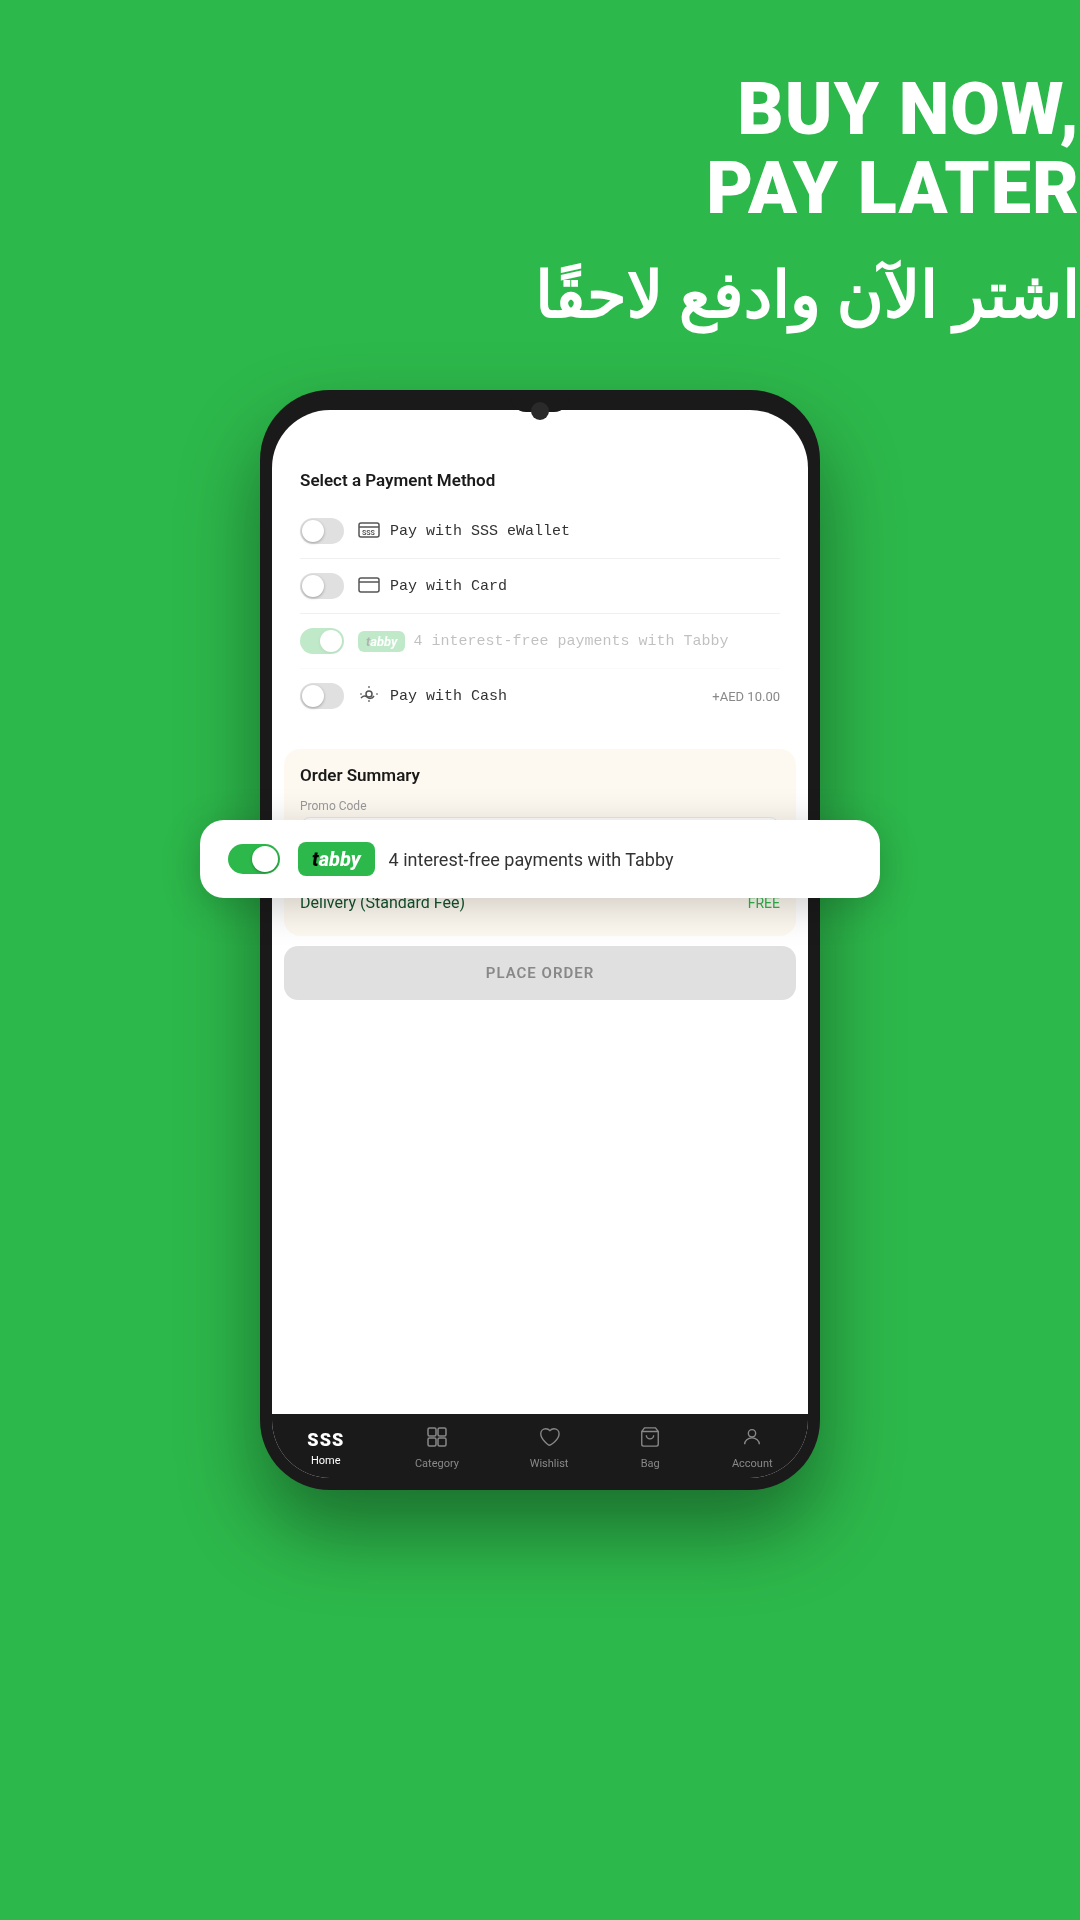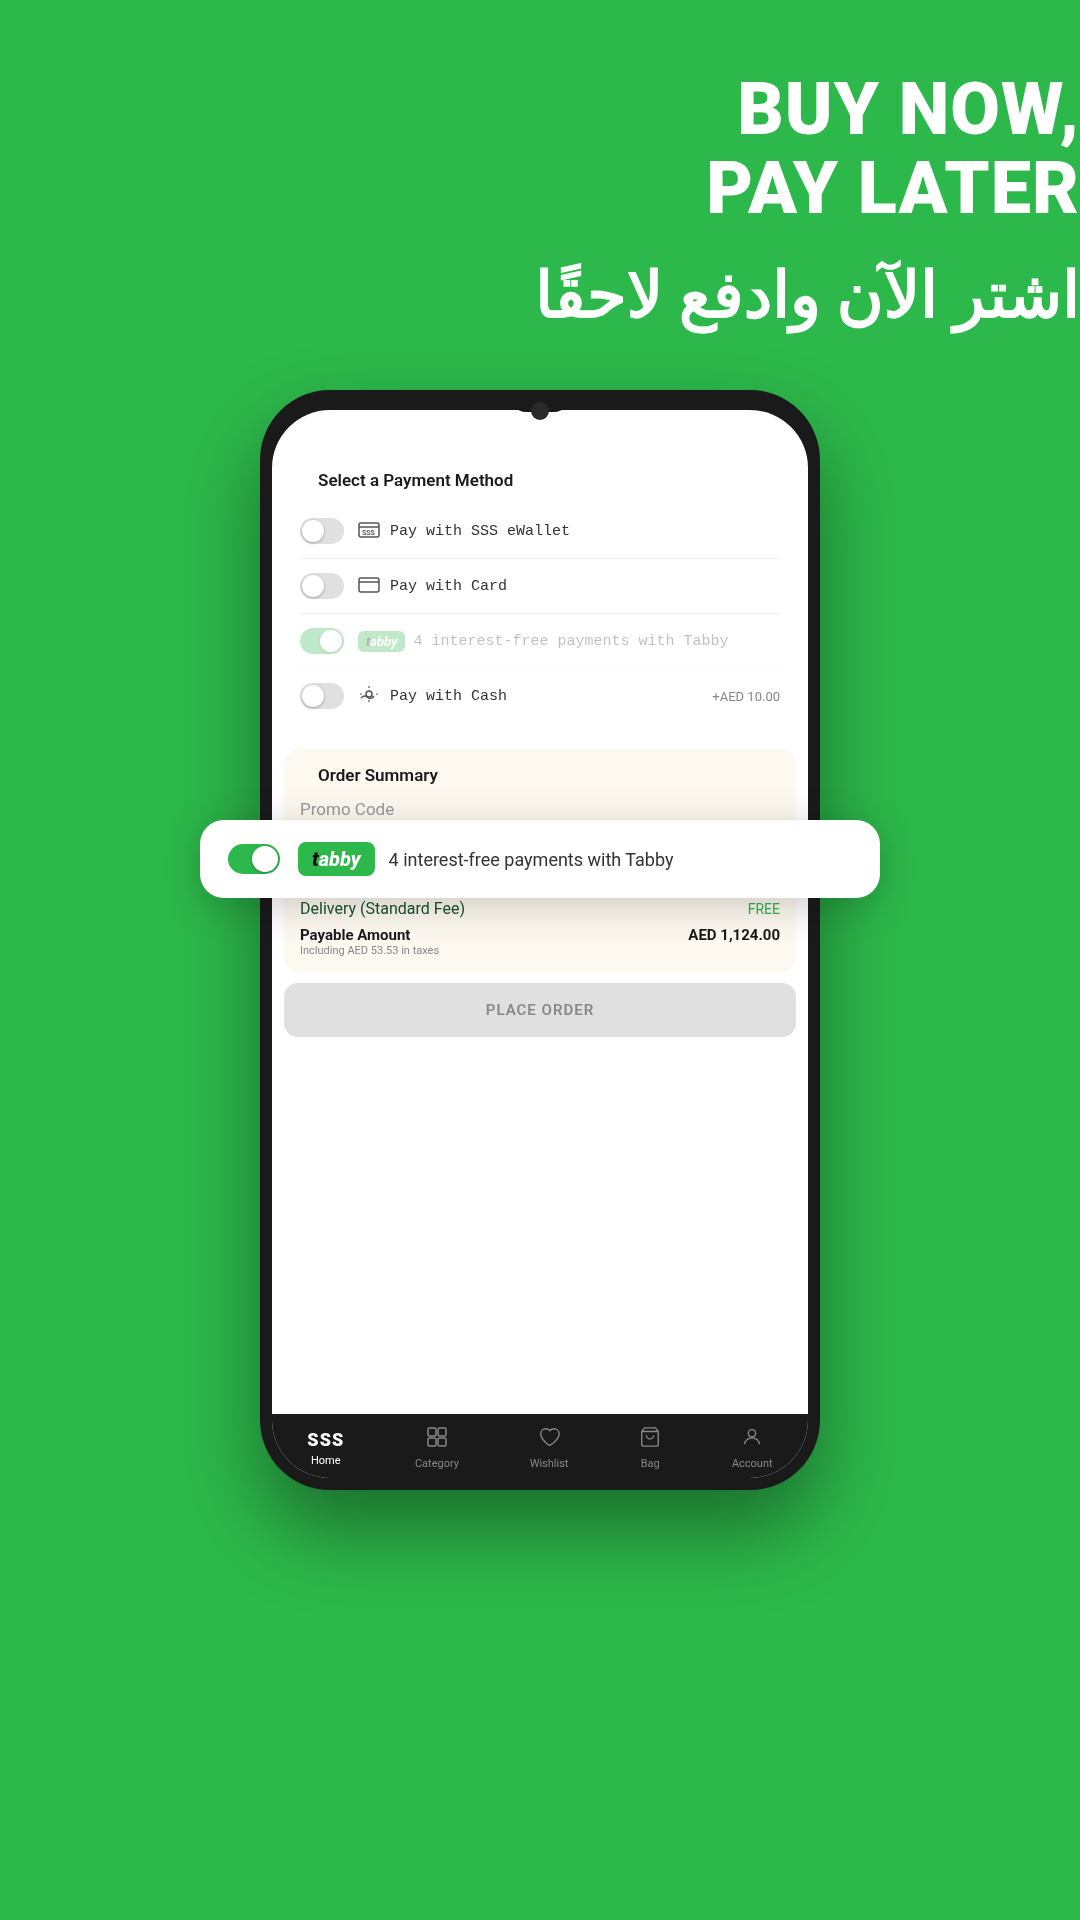--- a/index.html
+++ b/index.html
@@ -94,21 +94,20 @@
       margin: 16px 12px 0;
       border-radius: 16px;
       padding: 16px;
     }
 
     .section-title {
       font-size: 17px;
       font-weight: 600;
       color: #1a1a1a;
       margin-bottom: 14px;
-      margin-left: 18px;
     }
 
     .payment-option {
       display: flex;
       align-items: center;
       padding: 14px 0;
       border-bottom: 1px solid #f0f0f0;
     }
 
     .payment-option:last-child {
@@ -178,21 +177,21 @@
     }
 
     .order-summary {
       background: #fef9f0;
       margin: 10px 12px 0;
       border-radius: 16px;
       padding: 16px;
     }
 
     .promo-label {
-      font-size: 17px;
+      font-size: 12px;
       color: #999;
       margin-bottom: 4px;
     }
 
     .promo-input-row {
       display: flex;
       align-items: center;
       border: 1px solid #e8e8e8;
       background: white;
       border-radius: 10px;
@@ -475,27 +474,20 @@
           <div class="summary-row">
             <span class="summary-label">Subtotal (2 Items)</span>
             <span class="summary-value">AED 1,124.00</span>
           </div>
 
           <div class="summary-row">
             <span class="delivery-label">Delivery (Standard Fee)</span>
             <span class="delivery-value">FREE</span>
           </div>
 
-          <div class="payable-row">
-            <div class="payable-left">
-              <span class="payable-label">Payable Amount</span>
-              <span class="tax-note">Including AED 53.53 in taxes</span>
-            </div>
-            <span class="payable-value">AED 1,124.00</span>
-          </div>
         </div>
 
         <div class="place-order-btn">PLACE ORDER</div>
 
         <div class="bottom-nav">
           <div class="nav-item active">
             <div class="nav-icon sss-logo">SSS</div>
             <span class="nav-label">Home</span>
           </div>
           <div class="nav-item">

